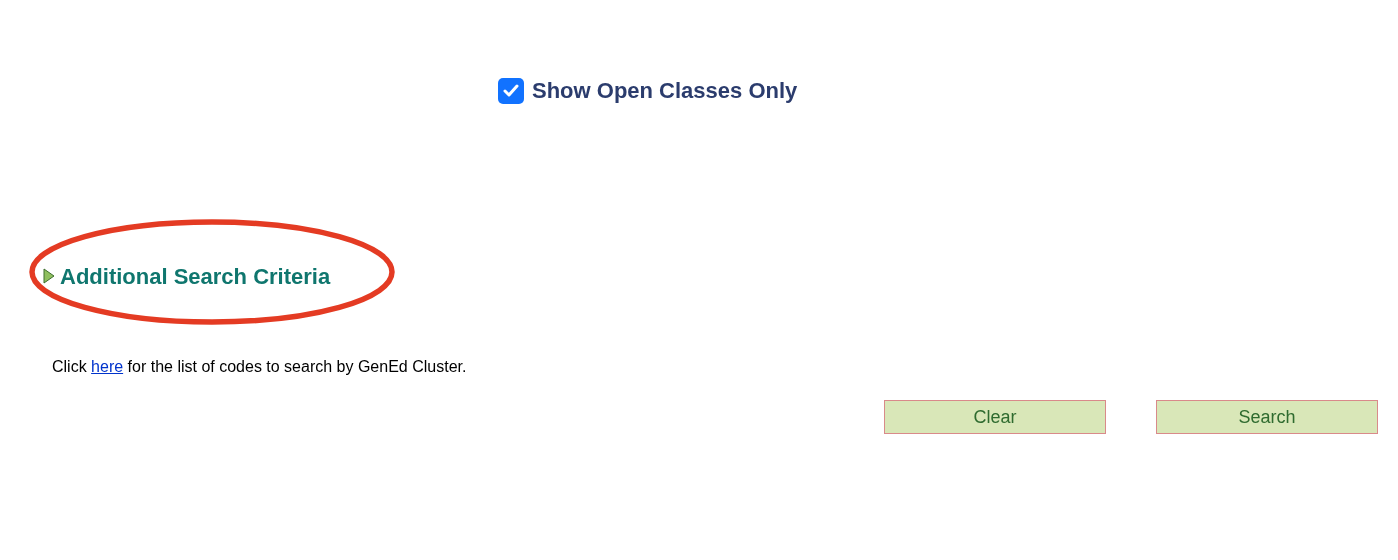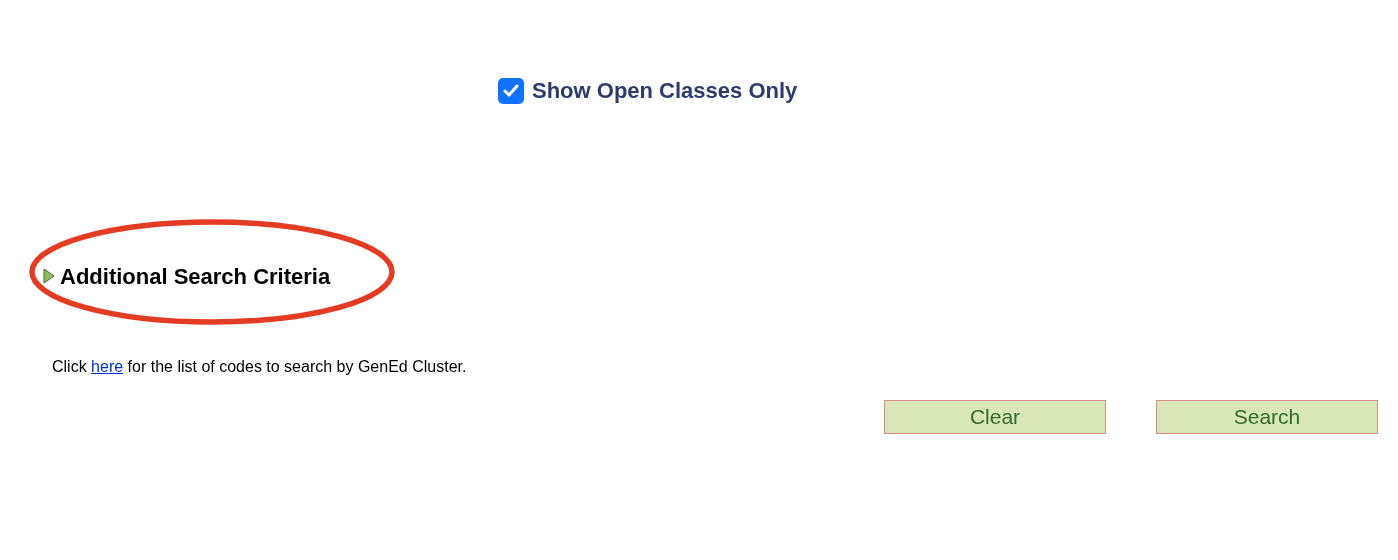--- a/index.html
+++ b/index.html
@@ -93,21 +93,21 @@
     }
     .additional {
       position: relative;
       margin-top: 160px;
       margin-left: 42px;
     }
     .additional-link {
       display: inline-flex;
       align-items: center;
       font-weight: bold;
-      color: #000000;
+      color: #0f766e;
       font-size: 22px;
       cursor: pointer;
     }
     .triangle-icon {
       display: inline-block;
       margin-right: 4px;
     }
     .ellipse {
       position: absolute;
       left: -20px;
@@ -132,21 +132,21 @@
       gap: 50px;
       padding-right: 20px;
       margin-top: 24px;
     }
     .btn {
       width: 222px;
       height: 34px;
       border: 1px solid #d98a8a;
       background: #d9e7b8;
       color: #2f6b2f;
-      font-size: 21px;
+      font-size: 18px;
       cursor: pointer;
       display: inline-flex;
       align-items: center;
       justify-content: center;
     }
   </style>
 </head>
 <body>
 
 <div class="form-area">

